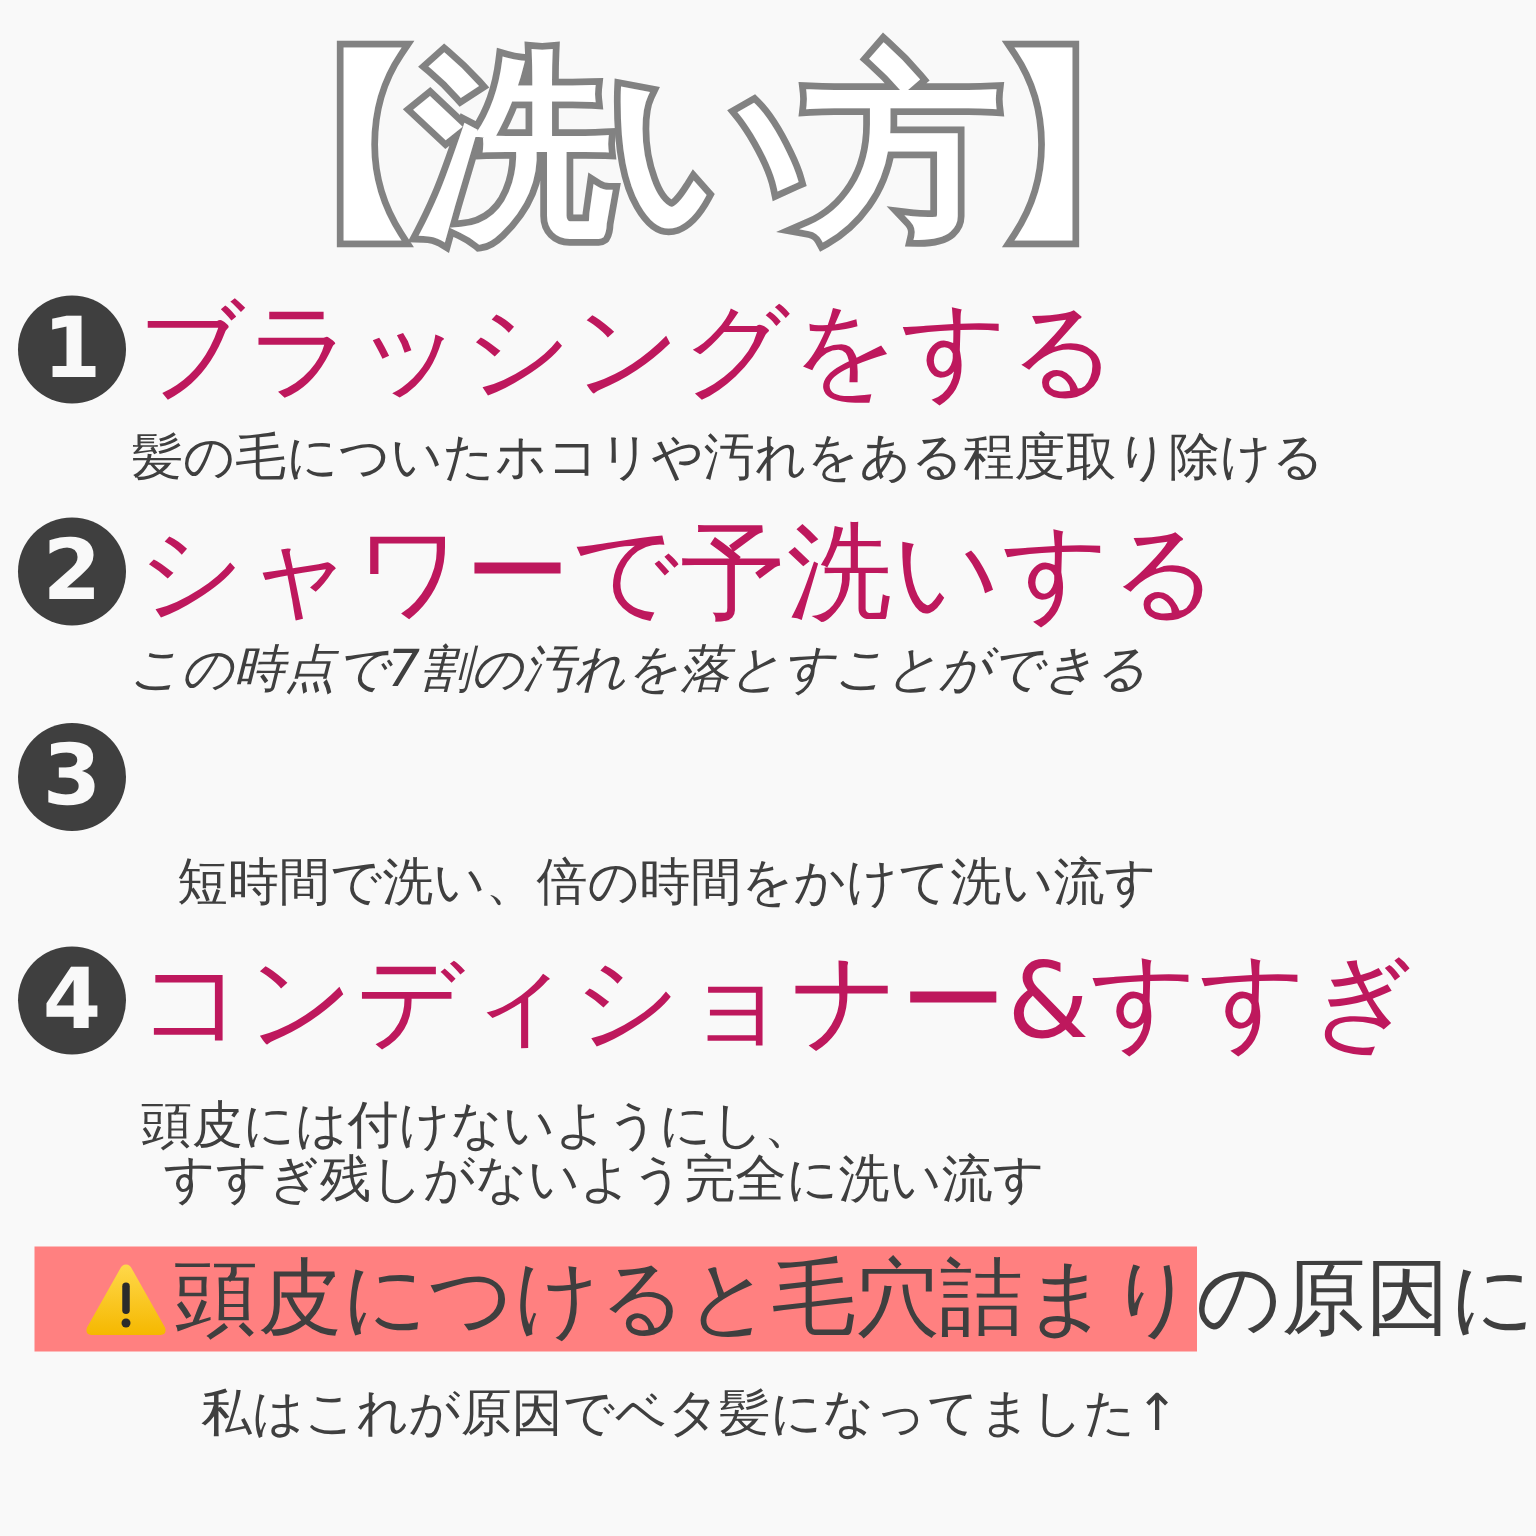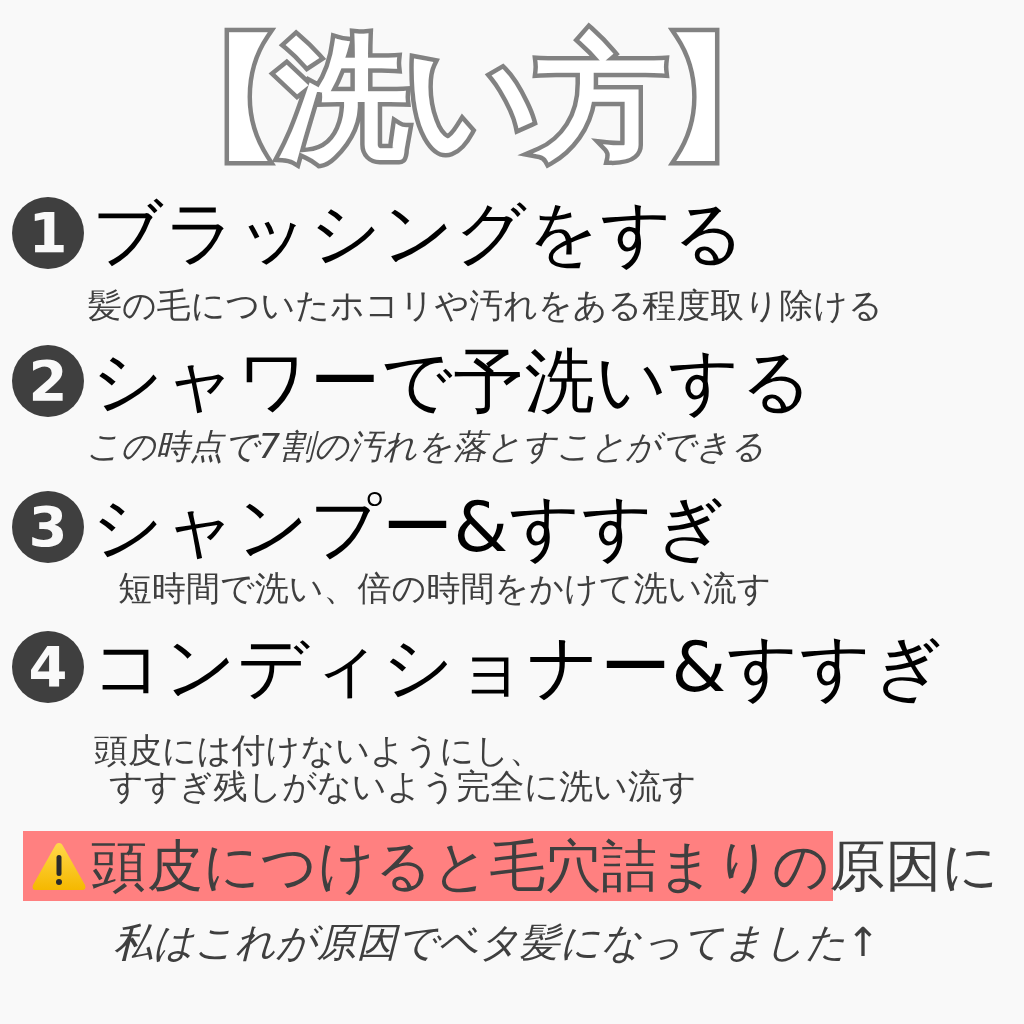--- a/index.html
+++ b/index.html
@@ -47,63 +47,63 @@
       font-weight: bold;
       line-height: 72px;
       text-align: center;
       flex: 0 0 72px;
       margin-right: 8px;
       font-family: "DejaVu Sans", sans-serif;
     }
     .step-title {
       font-size: 70px;
       line-height: 90px;
-      color: #000000;
+      color: #be185d;
       letter-spacing: 1px;
     }
     .desc {
       position: absolute;
       font-size: 34px;
       line-height: 44px;
       color: #3f3f3f;
       white-space: nowrap;
       text-align: right;
     }
     .warning {
       position: absolute;
       left: 23px;
       top: 831px;
-      width: 810px;
+      width: 750px;
       height: 70px;
       background: #ff8080;
       display: flex;
       align-items: center;
       white-space: nowrap;
+      padding-left: 25px;
     }
     .warn-icon {
       width: 56px;
       height: 52px;
       margin-left: 8px;
       margin-right: 4px;
       flex: 0 0 56px;
     }
     .warn-text {
       font-size: 56px;
       line-height: 70px;
       color: #3f3f3f;
     }
     .note {
       position: absolute;
-      left: 113px;
+      left: 134px;
       top: 917px;
-      font-size: 40px;
+      font-size: 34px;
       line-height: 50px;
       color: #3f3f3f;
       white-space: nowrap;
-      font-style: italic;
     }
   </style>
 </head>
 <body>
 
 <div class="title">【洗い方】</div>
 
 <div class="step" style="top:188px;">
   <div class="badge">1</div>
   <div class="step-title">ブラッシングをする</div>
@@ -111,21 +111,20 @@
 <div class="desc" style="left:88px; top:283px;">髪の毛についたホコリや汚れをある程度取り除ける</div>
 
 <div class="step" style="top:336px;">
   <div class="badge">2</div>
   <div class="step-title">シャワーで予洗いする</div>
 </div>
 <div class="desc" style="left:86px; top:424px;font-style:italic;">この時点で7割の汚れを落とすことができる</div>
 
 <div class="step" style="top:482px;">
   <div class="badge">3</div>
-  <div class="step-title">シャンプー&amp;すすぎ</div>
 </div>
 <div class="desc" style="left:90px; top:566px;margin-left:28px;">短時間で洗い、倍の時間をかけて洗い流す</div>
 
 <div class="step" style="top:622px;">
   <div class="badge">4</div>
   <div class="step-title">コンディショナー&amp;すすぎ</div>
 </div>
 <div class="desc" style="left:94px; top:728px;">頭皮には付けないようにし、</div>
 <div class="desc" style="left:94px; top:764px;margin-left:15px;">すすぎ残しがないよう完全に洗い流す</div>
 

